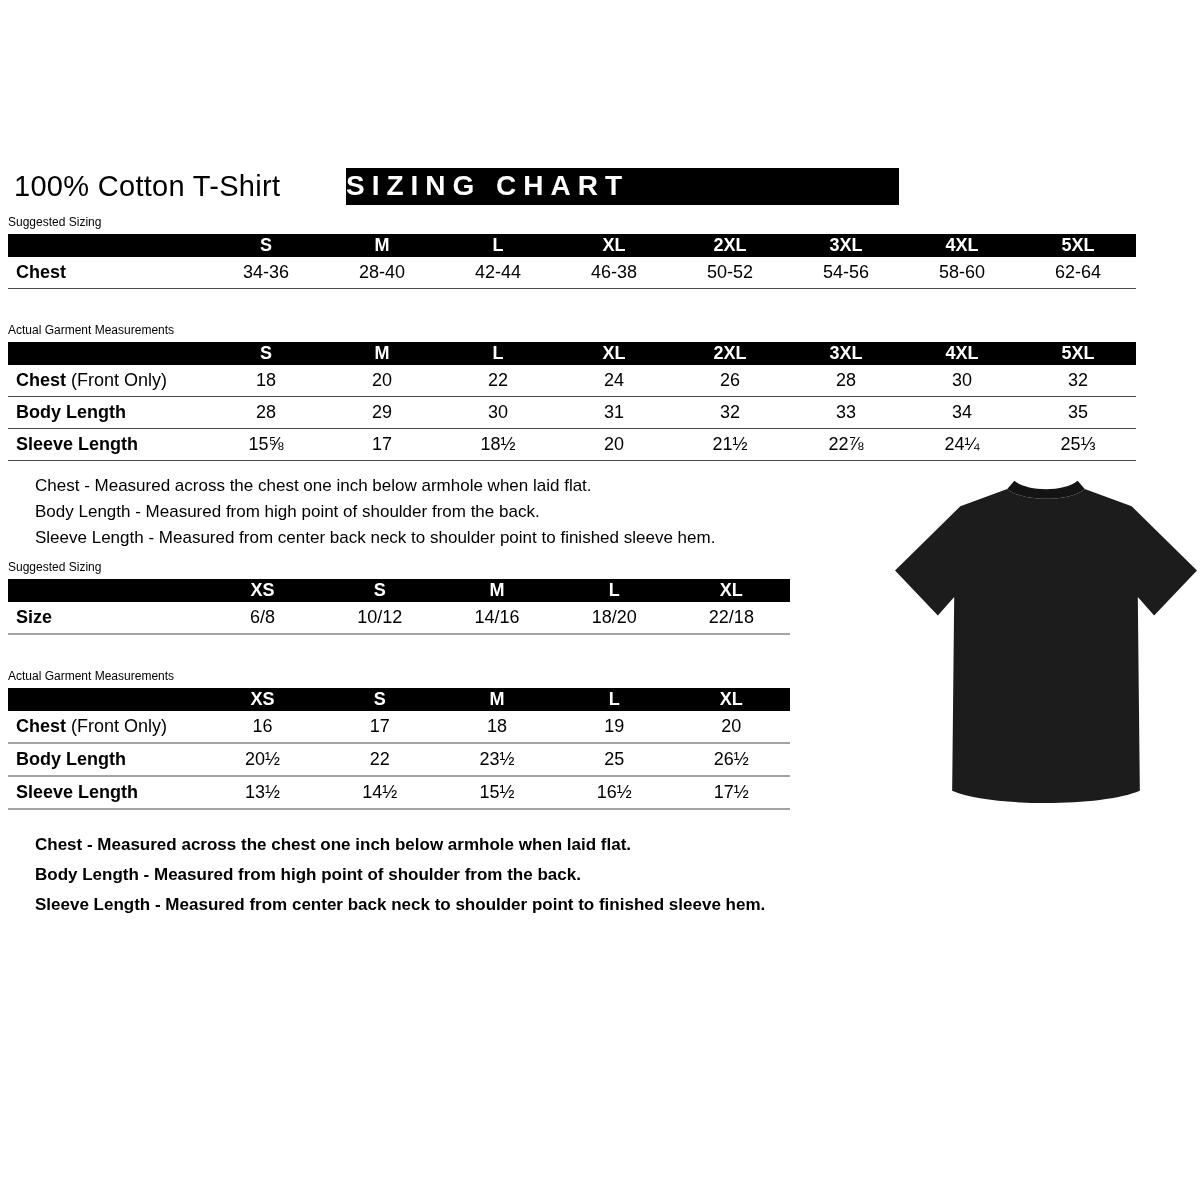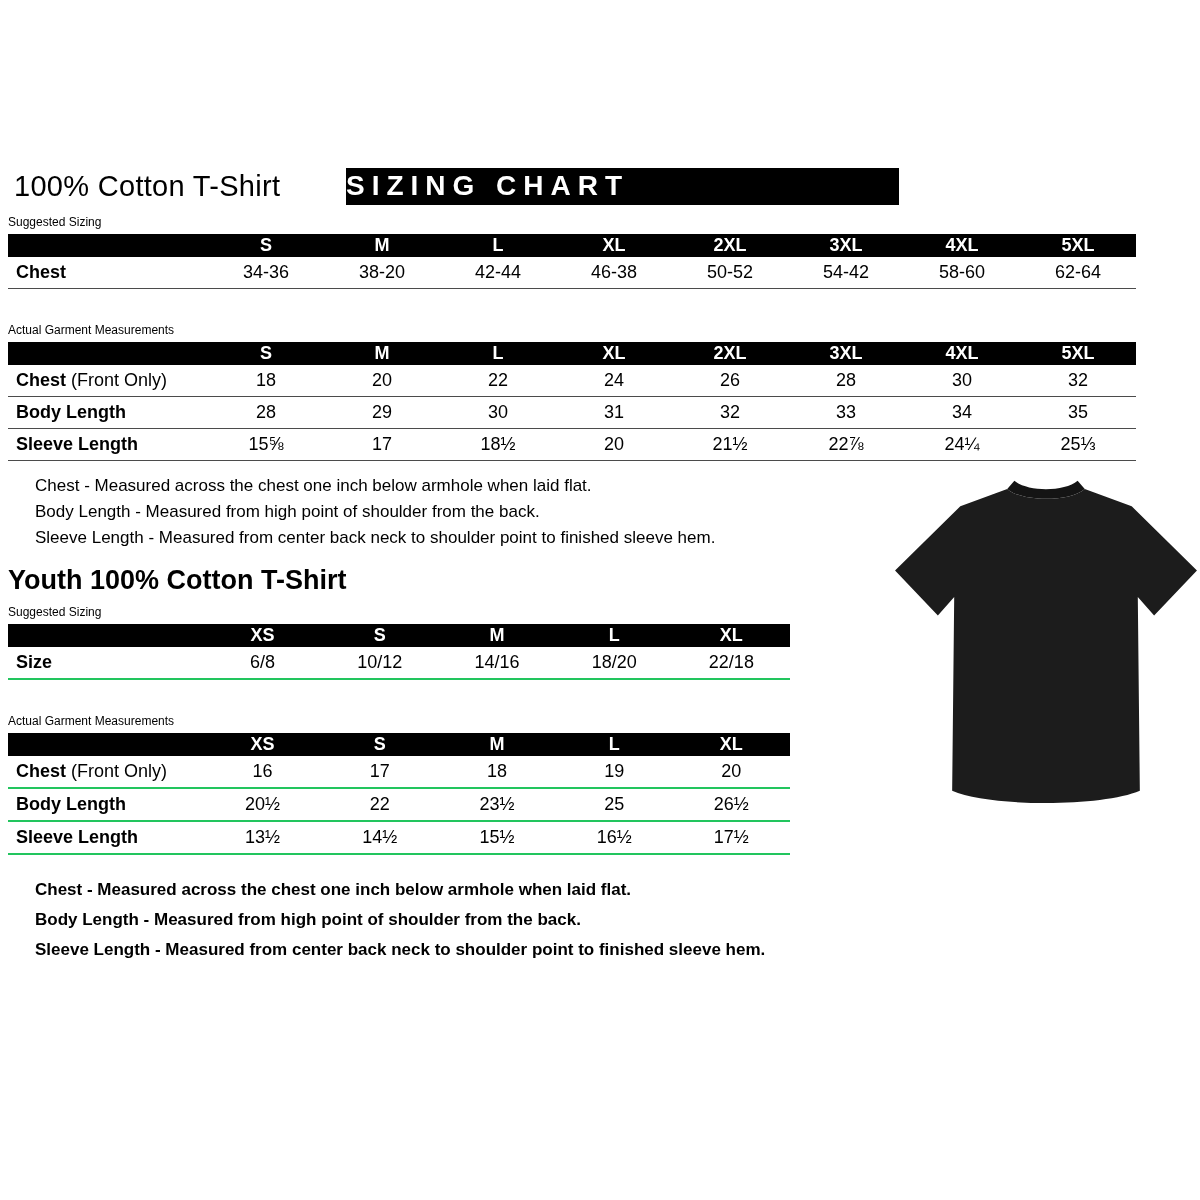--- a/index.html
+++ b/index.html
@@ -12,21 +12,21 @@
           font-size:28px;font-weight:700;letter-spacing:7px;}
 
   .section-label{font-size:12px;margin:9px 0 5px 0;}
   .gap-lg{margin-top:34px;}
 
   table.size-table{border-collapse:collapse;table-layout:fixed;}
   table.adult{width:1128px;}
   table.youth{width:782px;}
   .size-table thead th{background:#000;color:#fff;font-size:18px;font-weight:700;height:23px;padding:0;text-align:center;}
   .size-table td{font-size:18px;text-align:center;height:31px;padding:0;border-bottom:1px solid #4b4b4b;}
-  table.youth td{border-bottom:2px solid #22c55e;font-weight:500;}
+  table.youth td{border-bottom:2px solid #a3a3a3;font-weight:500;}
   .size-table td.label-col{text-align:left;padding-left:8px;margin-top:12px;}
   table.adult th:first-child, table.adult td:first-child{width:200px;}
   table.youth th:first-child, table.youth td:first-child{width:196px;}
   .row-label{font-weight:700;}
   .row-suffix{font-weight:400;}
 
   .notes{margin-top:12px;}
   .note{font-size:17px;line-height:26px;margin-left:27px;}
   .youth-notes{margin-top:20px;}
   .youth-notes .note{font-weight:700;line-height:30px;}
@@ -59,25 +59,25 @@
           <th>2XL</th>
           <th>3XL</th>
           <th>4XL</th>
           <th>5XL</th>
         </tr>
       </thead>
       <tbody>
         <tr>
           <td class="label-col"><span class="row-label">Chest</span></td>
           <td>34-36</td>
-          <td>38-20</td>
+          <td>28-40</td>
           <td>42-44</td>
           <td>46-38</td>
           <td>50-52</td>
-          <td>54-42</td>
+          <td>54-56</td>
           <td>58-60</td>
           <td>62-64</td>
         </tr>
       </tbody>
     </table>
 
   <div class="section-label gap-lg">Actual Garment Measurements</div>
   <table class="size-table adult">
       <thead>
         <tr>
@@ -128,21 +128,20 @@
         </tr>
       </tbody>
     </table>
 
   <div class="notes">
       <div class="note">Chest - Measured across the chest one inch below armhole when laid flat.</div>
       <div class="note">Body Length - Measured from high point of shoulder from the back.</div>
       <div class="note">Sleeve Length - Measured from center back neck to shoulder point to finished sleeve hem.</div>
     </div>
 
-  <h2 class="youth-title">Youth 100% Cotton T-Shirt</h2>
 
   <div class="section-label">Suggested Sizing</div>
   <table class="size-table youth">
       <thead>
         <tr>
           <th class="label-col"></th>
           <th>XS</th>
           <th>S</th>
           <th>M</th>
           <th>L</th>

